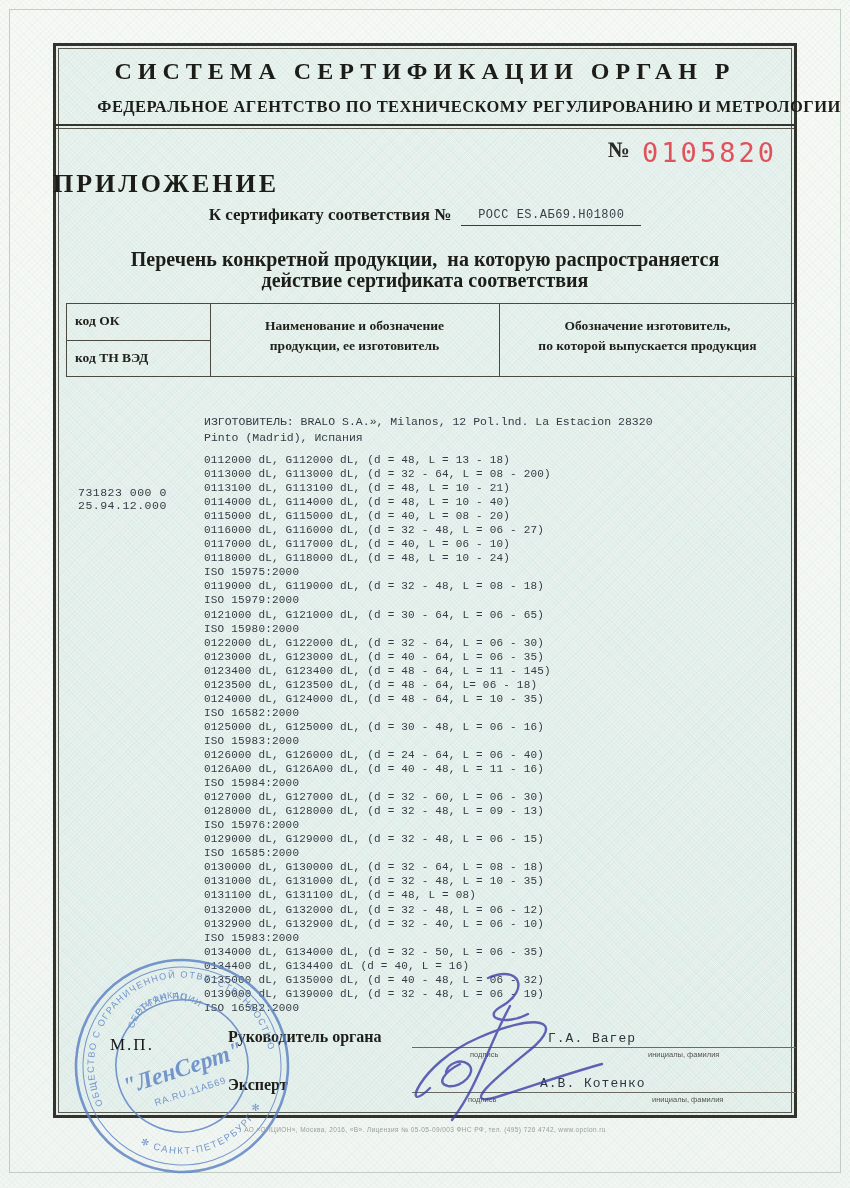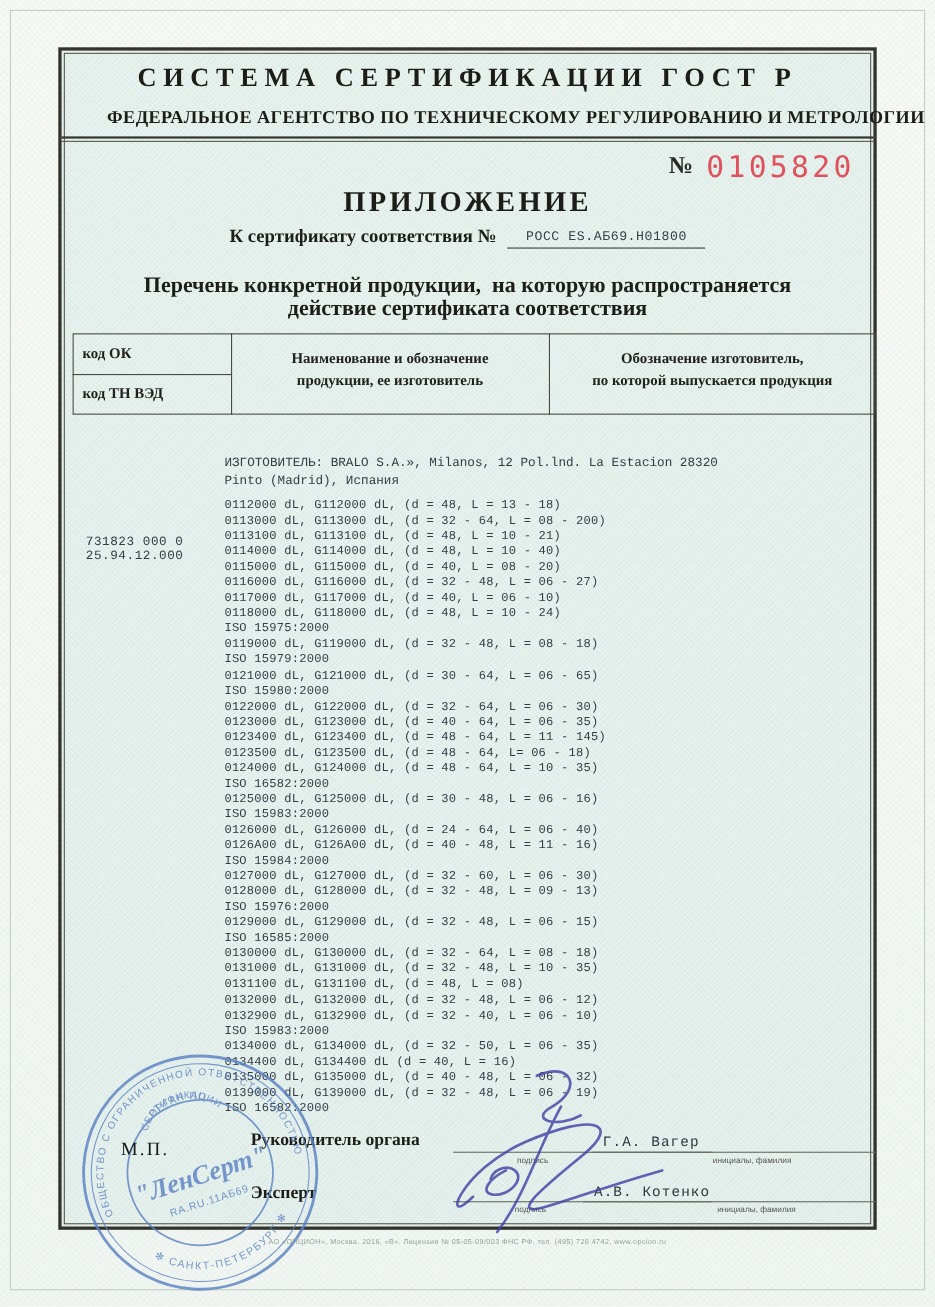--- a/index.html
+++ b/index.html
@@ -24,21 +24,21 @@
   .header-rule-1{left:56px;top:124px;width:738px;height:2px;background:#35352e;}
   .header-rule-2{left:56px;top:128px;width:738px;height:1px;background:#55554b;}
 
   .system-title{left:53px;top:58px;width:744px;text-align:center;font-size:24px;font-weight:bold;letter-spacing:6px;color:#1c1c18;}
   .agency{left:53px;top:97px;width:744px;text-align:center;font-size:16.5px;font-weight:bold;letter-spacing:0.4px;color:#1c1c18;margin-left:44px;}
 
   .form-number{left:608px;top:137px;white-space:nowrap;}
   .form-number .num-sign{font-size:22px;font-weight:bold;color:#2a2a26;vertical-align:top;}
   .form-number .num-value{font-family:"DejaVu Sans Mono", monospace;font-size:27px;letter-spacing:3px;color:#e0515c;margin-left:12px;}
 
-  .doc-title{left:53px;top:169px;width:744px;text-align:center;font-size:26px;font-weight:bold;letter-spacing:3px;color:#1c1c18;}
+  .doc-title{left:53px;top:169px;width:744px;text-align:left;font-size:26px;font-weight:bold;letter-spacing:3px;color:#1c1c18;}
 
   .cert-row{left:53px;top:205px;width:744px;display:flex;justify-content:center;align-items:flex-end;}
   .cert-label{font-size:17px;font-weight:bold;color:#1d1d19;padding-bottom:1px;}
   .cert-value-box{margin-left:10px;border-bottom:1.5px solid #3c3c35;min-width:168px;text-align:center;
     font-family:"Liberation Mono", monospace;font-size:12px;color:#3a4048;padding:0 6px 3px 6px;letter-spacing:0.5px;}
 
   .subtitle{left:53px;top:249px;width:744px;text-align:center;font-size:20px;font-weight:bold;line-height:21px;color:#1d1d19;white-space:pre-wrap;}
 
   .spec-table{left:66px;top:303px;width:730px;height:74px;border:1.5px solid #4a4a40;box-sizing:border-box;}
   .tbl-vline{background:#4a4a40;width:1px;top:303px;height:74px;}
@@ -87,21 +87,21 @@
 <body>
 
 <div class="page">
 
   <div class="abs outer-border"></div>
   <div class="abs main-frame"></div>
   <div class="abs inner-frame"></div>
   <div class="abs header-rule-1"></div>
   <div class="abs header-rule-2"></div>
 
-  <div class="abs system-title">СИСТЕМА СЕРТИФИКАЦИИ ГОСТ Р</div>
+  <div class="abs system-title">СИСТЕМА СЕРТИФИКАЦИИ ОРГАН Р</div>
   <div class="abs agency">ФЕДЕРАЛЬНОЕ АГЕНТСТВО ПО ТЕХНИЧЕСКОМУ РЕГУЛИРОВАНИЮ И МЕТРОЛОГИИ</div>
 
   <div class="abs form-number">
     <span class="num-sign">№</span><span class="num-value">0105820</span>
   </div>
 
   <div class="abs doc-title">ПРИЛОЖЕНИЕ</div>
 
   <div class="abs cert-row">
     <span class="cert-label">К сертификату соответствия №</span>

